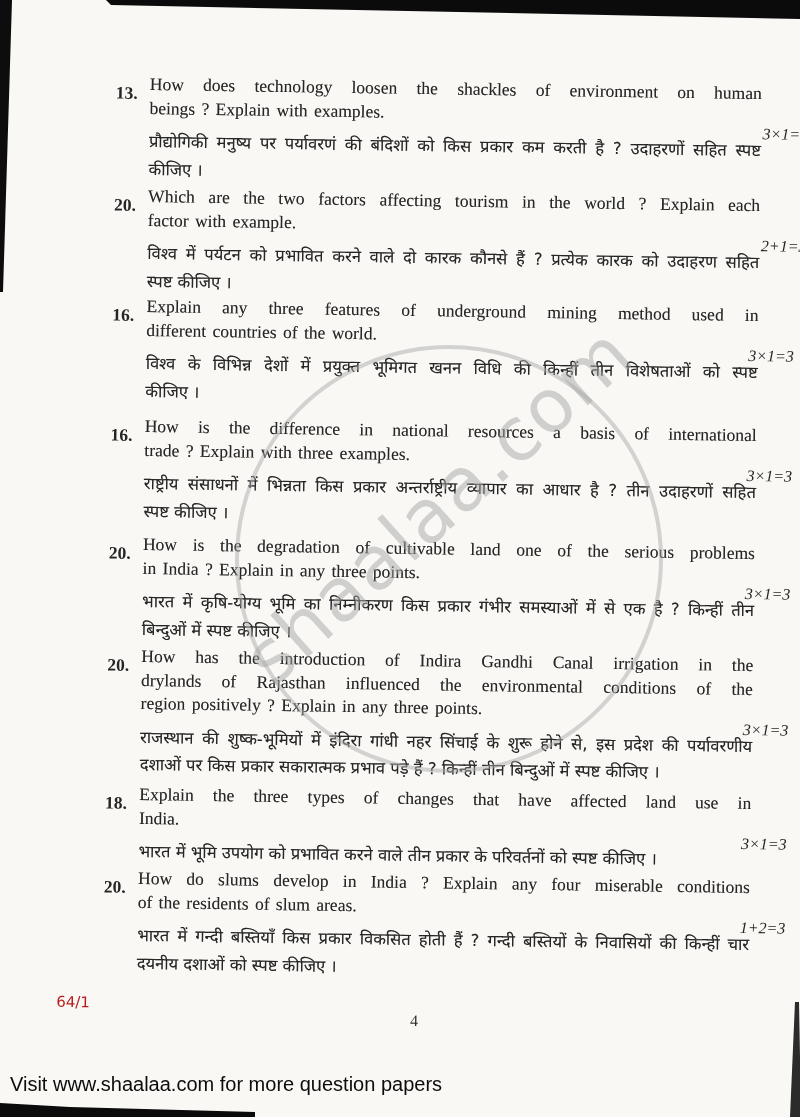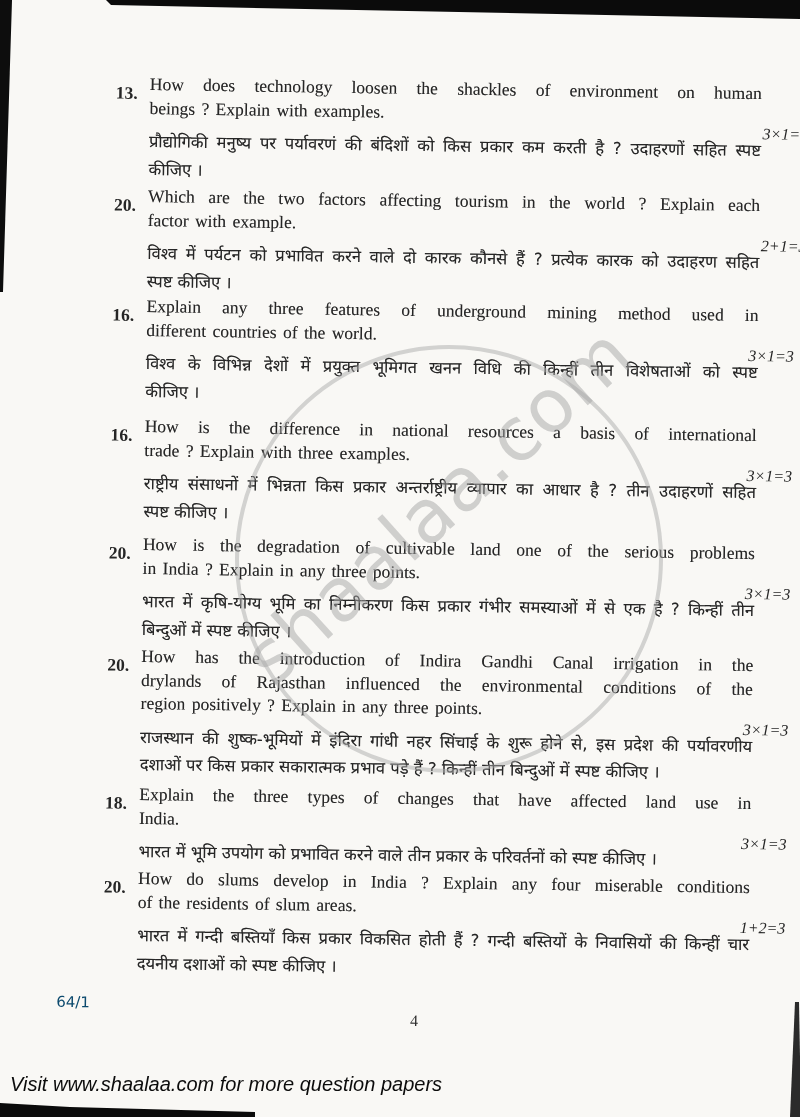--- a/index.html
+++ b/index.html
@@ -32,25 +32,25 @@
     text-shadow:0 0 .5px rgba(40,40,40,.4);}
   .eng .line.full{text-align:justify;text-align-last:justify;}
   .marks{height:14px;line-height:14px;text-align:right;font-style:italic;font-size:16px;
     margin-top:-2px;margin-bottom:-4px;position:relative;}
   .mval{position:relative;right:-36px;}
   .mval.clip{right:-47px;}
   .hin .line{font-family:"DejaVu Sans","Liberation Serif",sans-serif;font-size:16.5px;
     line-height:27.5px;text-shadow:0 0 .5px rgba(40,40,40,.35);}
   .hin .line.full{text-align:justify;text-align-last:justify;}
   .paper-code{position:absolute;left:70px;top:994px;font-family:"DejaVu Sans",sans-serif;
-    font-size:15px;color:#0c4a6e;}
+    font-size:15px;color:#b91c1c;}
   .page-num{position:absolute;left:424px;top:1008px;font-size:16px;color:#2e2e2e;}
   
   .site-footer{position:absolute;left:10px;top:1073px;z-index:4;
-    font-family:"Liberation Sans",sans-serif;font-size:20px;color:#0c0c0c;font-style:italic;}
+    font-family:"Liberation Sans",sans-serif;font-size:20px;color:#0c0c0c;}
 </style>
 </head>
 <body>
 
 <div class="edge-top"></div>
 <div class="edge-left"></div>
 <div class="edge-bottom"></div>
 <div class="edge-right"></div>
 
 <div class="content">

